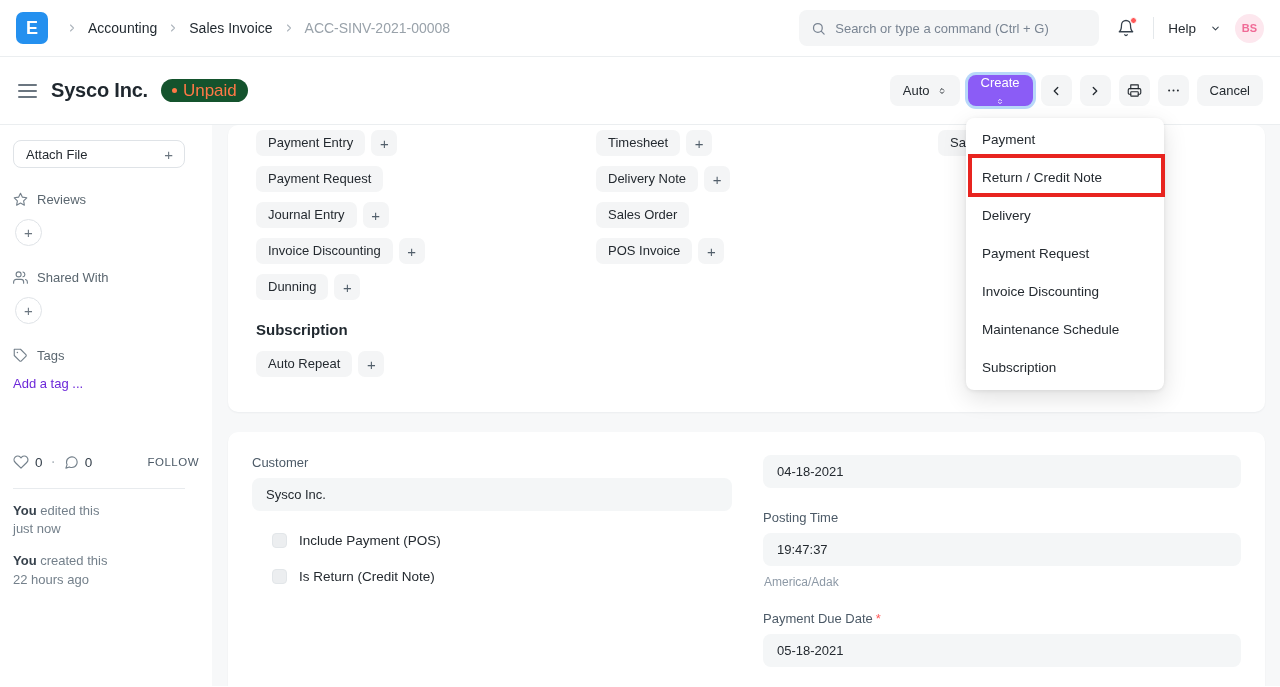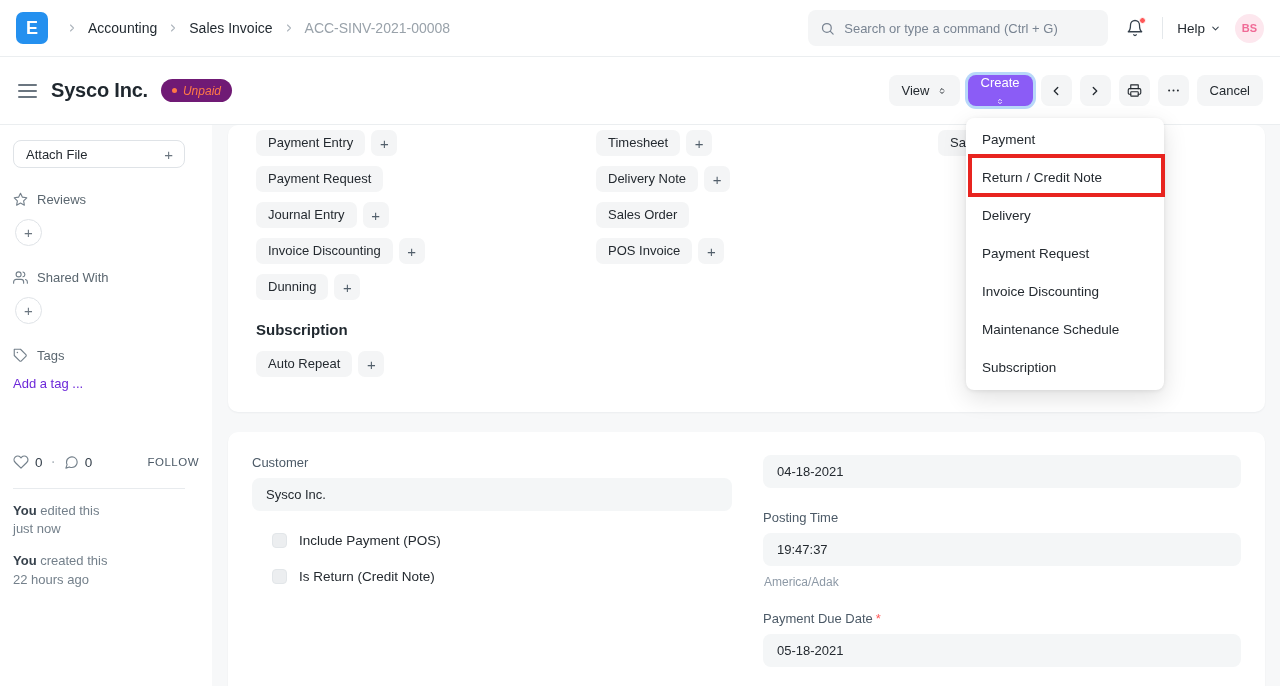--- a/index.html
+++ b/index.html
@@ -22,32 +22,32 @@
   .nav-right { margin-left:auto; display:flex; align-items:center; gap:14px; }
   .searchbar { width:300px; height:36px; background:#f4f5f6; border-radius:8px;
                display:flex; align-items:center; gap:9px; padding:0 12px; color:#798492; }
   .searchbar input { flex:1; border:none; outline:none; background:transparent; font-size:13px;
                      color:#4c5a67; font-family:inherit; }
   .searchbar input::placeholder { color:#798492; }
   .bell { position:relative; padding:4px; cursor:pointer; }
   .bell-dot { position:absolute; top:2px; right:2px; width:7px; height:7px; border-radius:50%;
               background:#ff5858; border:1.5px solid #fff; }
   .nav-divider { width:1px; height:22px; background:#e4e8eb; }
-  .help { display:flex; align-items:center; gap:5px; font-size:13.5px; color:#242a30; cursor:pointer; }
+  .help { display:flex; align-items:center; gap:14px; font-size:13.5px; color:#242a30; cursor:pointer; }
   .avatar { width:29px; height:29px; border-radius:50%; background:#fde7ee; color:#f06b97;
             font-size:11px; font-weight:700; display:flex; align-items:center; justify-content:center; }
 
   
   .page-header { height:68px; display:flex; align-items:center; padding:0 17px 0 16px;
                  border-bottom:1px solid #ebeef0; background:#fff; position:relative; z-index:5; }
   .burger { display:flex; flex-direction:column; gap:4px; padding:4px 2px; cursor:pointer; }
   .burger span { width:19px; height:2px; border-radius:2px; background:#6b7680; }
   .page-title { font-size:20px; font-weight:700; margin-left:12px; letter-spacing:-.2px; }
   .badge { margin-left:13px; display:flex; align-items:center; gap:6px; height:23px; padding:0 11px;
-           border-radius:999px; background:#701a75; color:#ff7846; font-size:12px; font-weight:500;font-style:italic; }
+           border-radius:999px; background:#14532d; color:#ff7846; font-size:17px; font-weight:500; }
   .badge-dot { width:5px; height:5px; border-radius:50%; background:#ff7846; }
   .actions { margin-left:auto; display:flex; align-items:center; gap:8px; }
   .btn { height:31px; padding:0 13px; background:#f4f5f6; border:none; border-radius:8px;
          font-family:inherit; font-size:13px; color:#242a30; display:inline-flex; align-items:center;
          justify-content:center; gap:7px; cursor:pointer; }
   .btn-icon { width:31px; padding:0; }
   .btn-primary { background:#8b5cf6; color:#fff; box-shadow:0 0 0 3px #b8d8f9;flex-direction:column; }
   .btn-primary svg { stroke:#fff; }
 
   
@@ -177,21 +177,21 @@
       <span></span>
       <span></span>
     </div>
   <h1 class="page-title">Sysco Inc.</h1>
   <div class="badge">
     <span class="badge-dot"></span>
     <span>Unpaid</span>
   </div>
   <div class="actions">
     <button class="btn">
-      <span>View</span>
+      <span>Auto</span>
       <svg width="10" height="12" viewBox="0 0 24 24" fill="none" stroke="#242a30" stroke-width="2.4" stroke-linecap="round" stroke-linejoin="round">
           <path d="M8 10l4-4 4 4"></path>
           <path d="M8 14l4 4 4-4"></path>
         </svg>
     </button>
     <button class="btn btn-primary">
       <span>Create</span>
       <svg width="10" height="12" viewBox="0 0 24 24" fill="none" stroke="#fff" stroke-width="2.4" stroke-linecap="round" stroke-linejoin="round">
           <path d="M8 10l4-4 4 4"></path>
           <path d="M8 14l4 4 4-4"></path>

